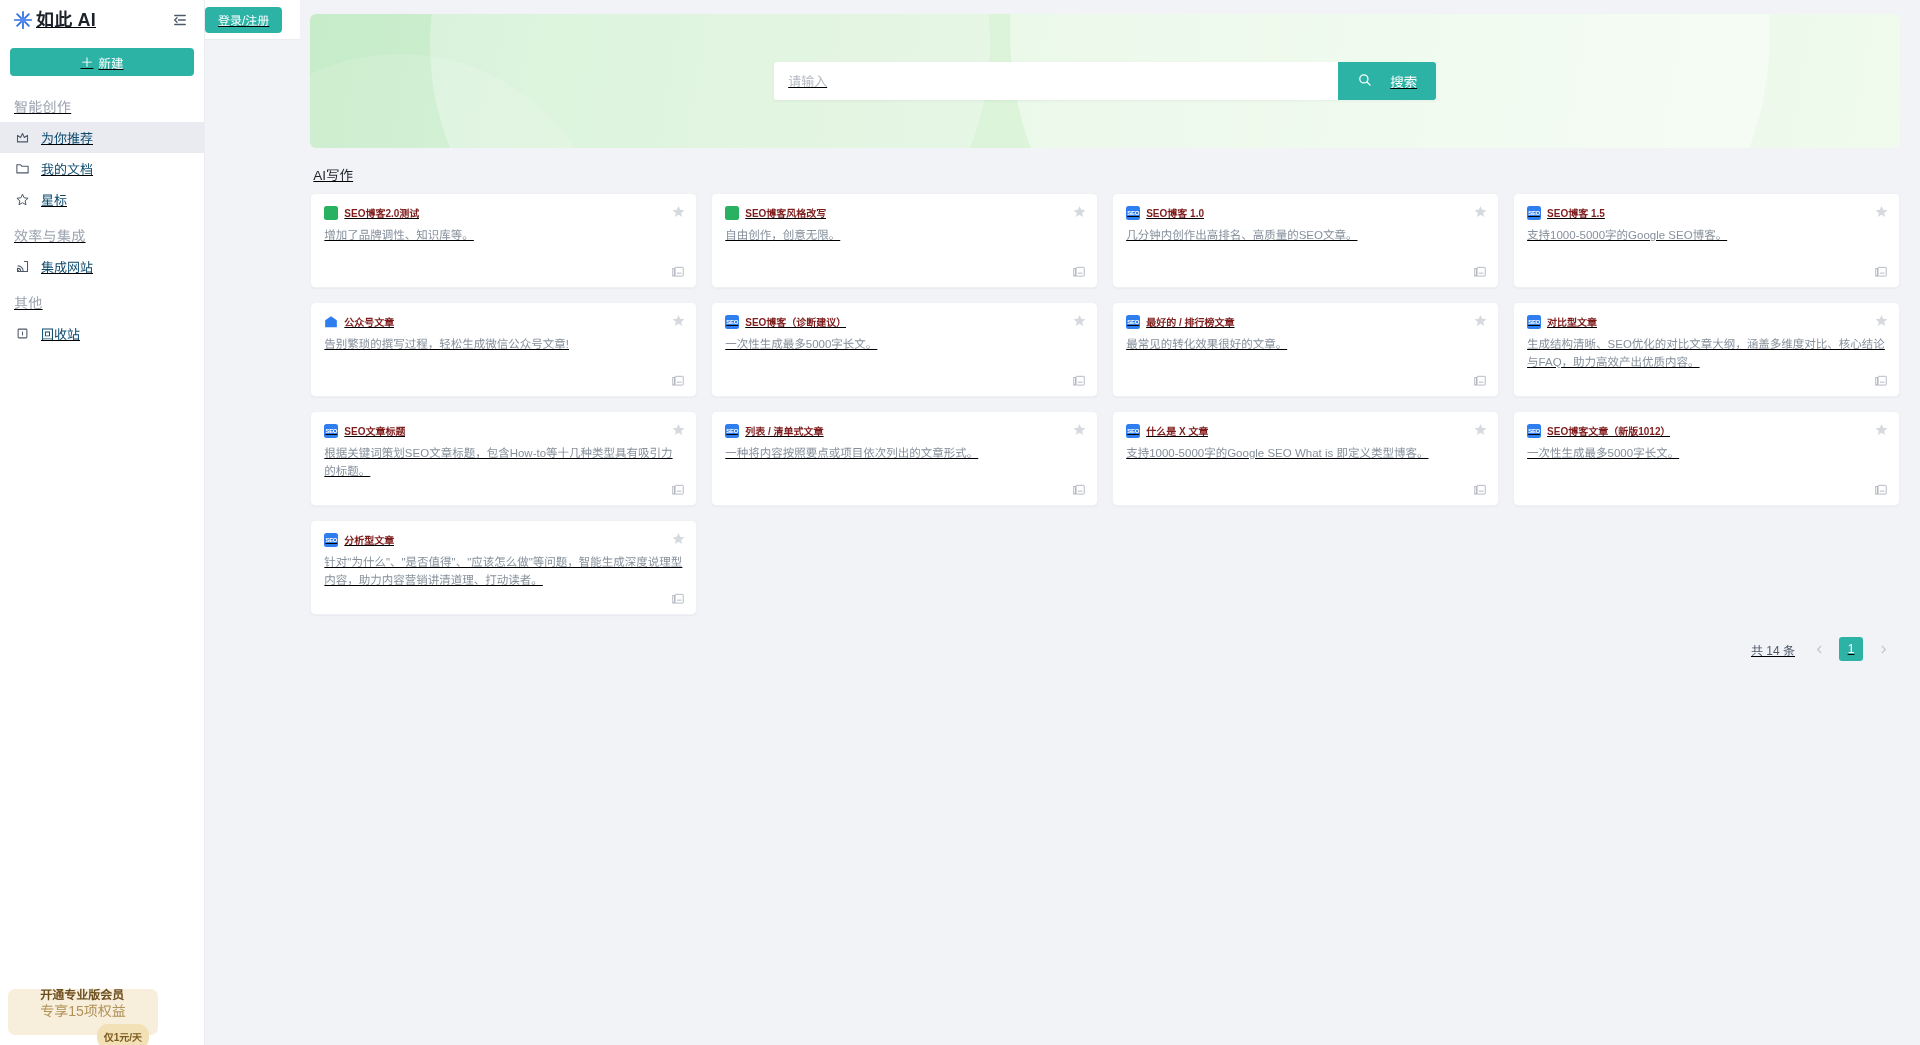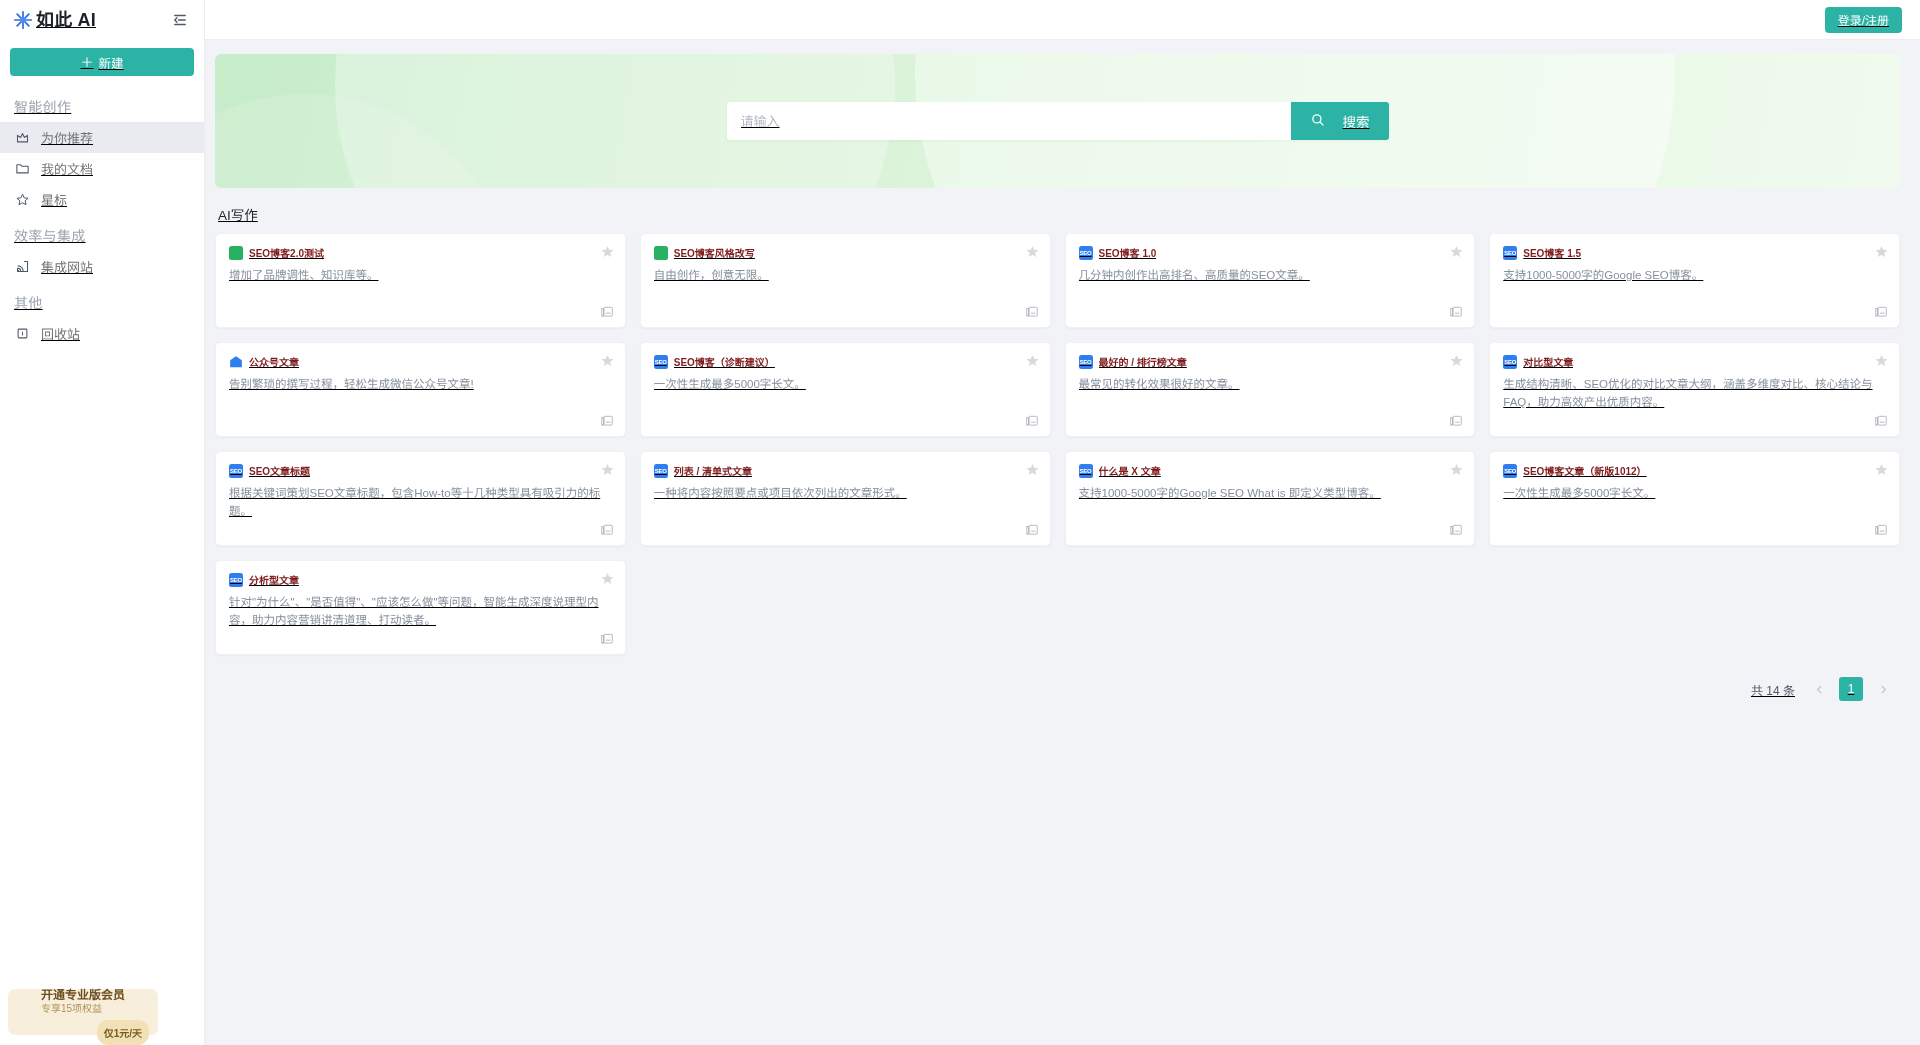--- a/index.html
+++ b/index.html
@@ -50,44 +50,44 @@
   .new-btn .plus { font-size: 13px; line-height: 1; }
 
   .nav { padding: 0; flex: 1 1 auto; overflow: hidden; }
   .nav-group-label {
     font-size: 14px; color: #9ca3af; padding: 10px 14px 6px 14px;
     letter-spacing: .3px;
   }
   .nav-item {
     display: flex; align-items: center; gap: 11px;
     height: 31px; padding: 0 14px; cursor: pointer;
-    font-size: 13px; color: #737373;
+    font-size: 13px; color: #0c4a6e;
   }
   .nav-item.active { background: #e9ebf1; }
   .nav-item .ic { width: 16px; height: 16px; flex: none; color: #4e5969;
                   display: flex; align-items: center; justify-content: center; }
 
   .promo {
     position: absolute; left: 8px; bottom: 10px;
     width: 150px; height: 46px; border-radius: 7px;
     background: #f8eedc;
     display: flex; align-items: center;
     padding: 0 9px; gap: 6px; flex-direction: column;
   }
   .promo-texts { display: flex; flex-direction: column; gap: 2px; }
   .promo-title { font-size: 12px; font-weight: 700; color: #6b4e1e; line-height: 1.05; }
-  .promo-sub  { font-size: 10px; color: #b09257; line-height: 1; }
+  .promo-sub  { font-size: 14px; color: #b09257; line-height: 1; }
   .promo-pill {
     margin-left: auto; background: #f2e0b6; color: #7a5a1d;
     font-size: 10px; font-weight: 700; border-radius: 11px;
     padding: 5px 7px; white-space: nowrap;
   }
 
   
-  .main { flex: 1 1 auto; height: 1045px; display: flex; flex-direction: column;
+  .main { flex: 1 1 auto; height: 1045px; display: flex; flex-direction: row;
           background: #f2f3f7; overflow: hidden; }
   .topbar {
     height: 40px; background: #fff; border-bottom: 1px solid #ebecef;
     display: flex; align-items: center; justify-content: flex-end;
     padding-right: 18px; flex: none;
   }
   .login-btn {
     background: #2cb3a6; color: #fff; border: none; border-radius: 4px;
     font-size: 12px; height: 26px; padding: 0 13px; cursor: pointer;
     font-family: inherit;

